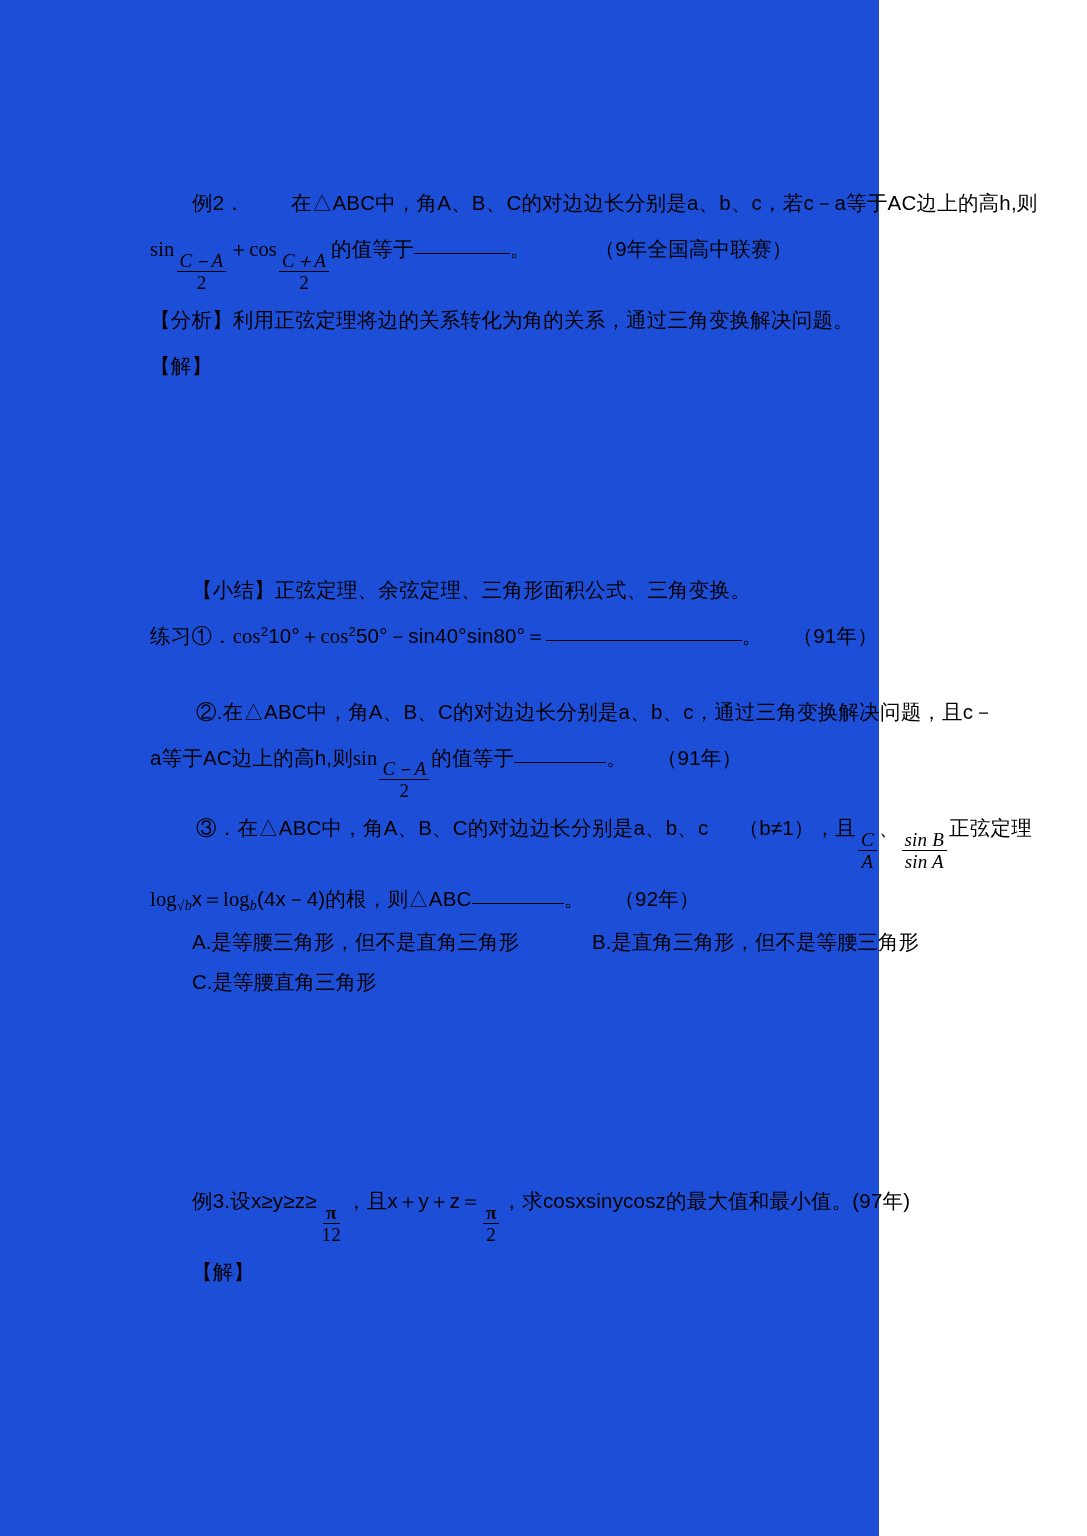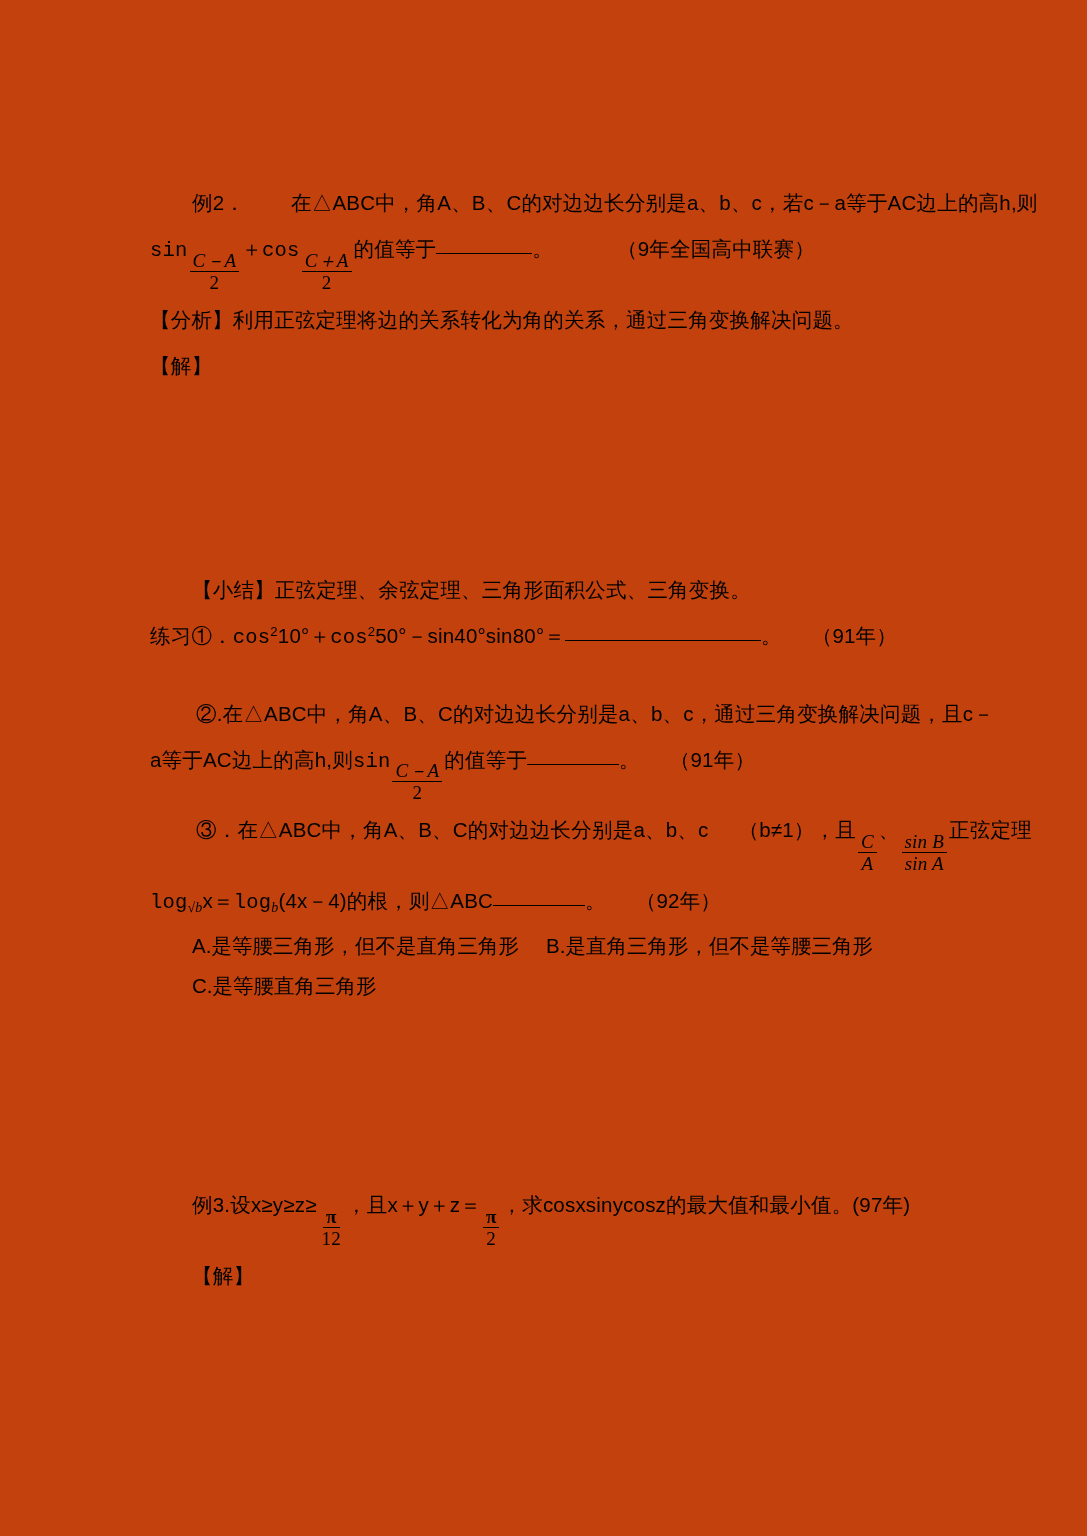--- a/index.html
+++ b/index.html
@@ -11,23 +11,23 @@
     width: 1087px;
     height: 1536px;
     font-family: "Liberation Sans", sans-serif;
     color: #000000;
     position: relative;
     overflow: hidden;
   }
   .page {
     position: absolute;
     left: 0; top: 0;
-    width: 1087px;
+    width: 879px;
     height: 1536px;
-    background: #c2410c;
+    background: #1d4ed8;
   }
   .content {
     position: absolute;
     left: 150px;
     top: 180px;
     width: 905px;
   }
   .ln {
     font-size: 20.5px;
     line-height: 46px;
@@ -67,21 +67,21 @@
     font-family: "Liberation Serif", serif;
     font-style: italic;
     font-size: 20px;
   }
   .mathrm {
     font-family: "Liberation Serif", serif;
     font-style: normal;
     font-size: 18px;
   }
   .fn {
-    font-family: Liberation Mono, monospace;
+    font-family: Liberation Serif, serif;
     font-size: 20.5px;
   }
   .pi {
     font-family: "Liberation Serif", serif;
     font-weight: bold;
     font-style: normal;
     font-size: 19px;
   }
   .num12 {
     font-family: "Liberation Serif", serif;
@@ -105,20 +105,21 @@
     vertical-align: 2px;
   }
   .b-sm { width: 96px; }
   .b-lg { width: 196px; }
   .b-xs { width: 92px; }
   .opts {
     display: flex;
     font-size: 20.5px;
     line-height: 40px;
     white-space: nowrap;
+    gap: 46px;
   }
   .opt-a { width: 354px; flex: none; }
   .opt-b { flex: none; }
 </style>
 </head>
 <body>
 
 <div class="page">
   <div class="content">
 

